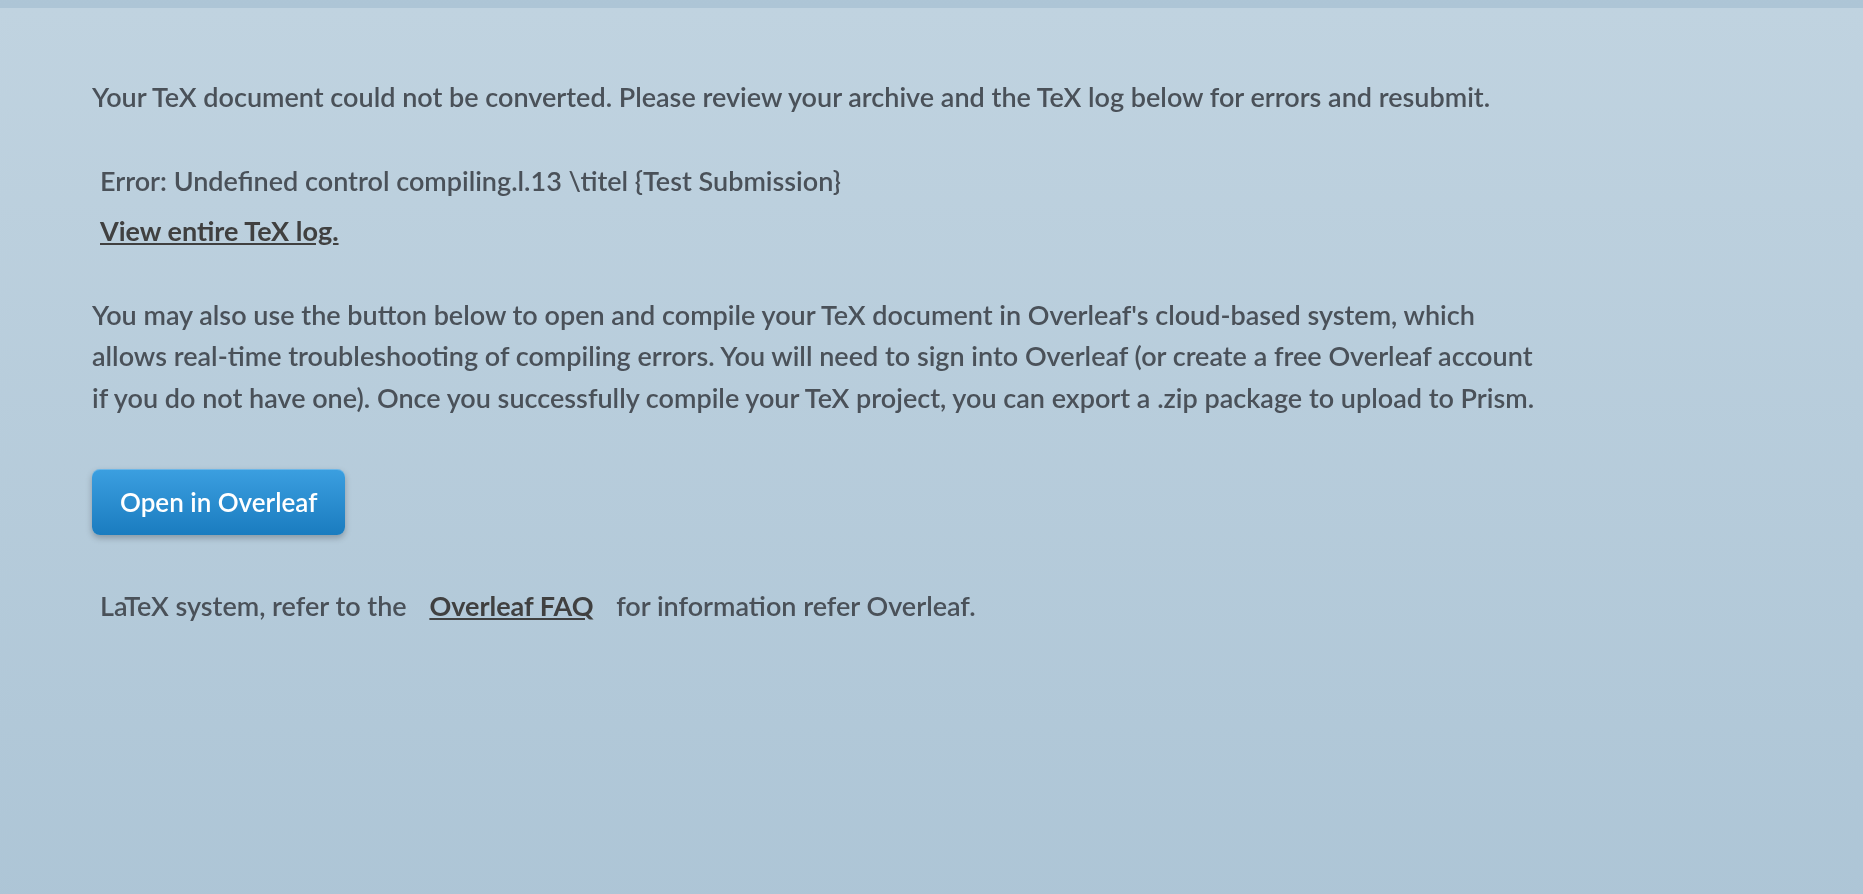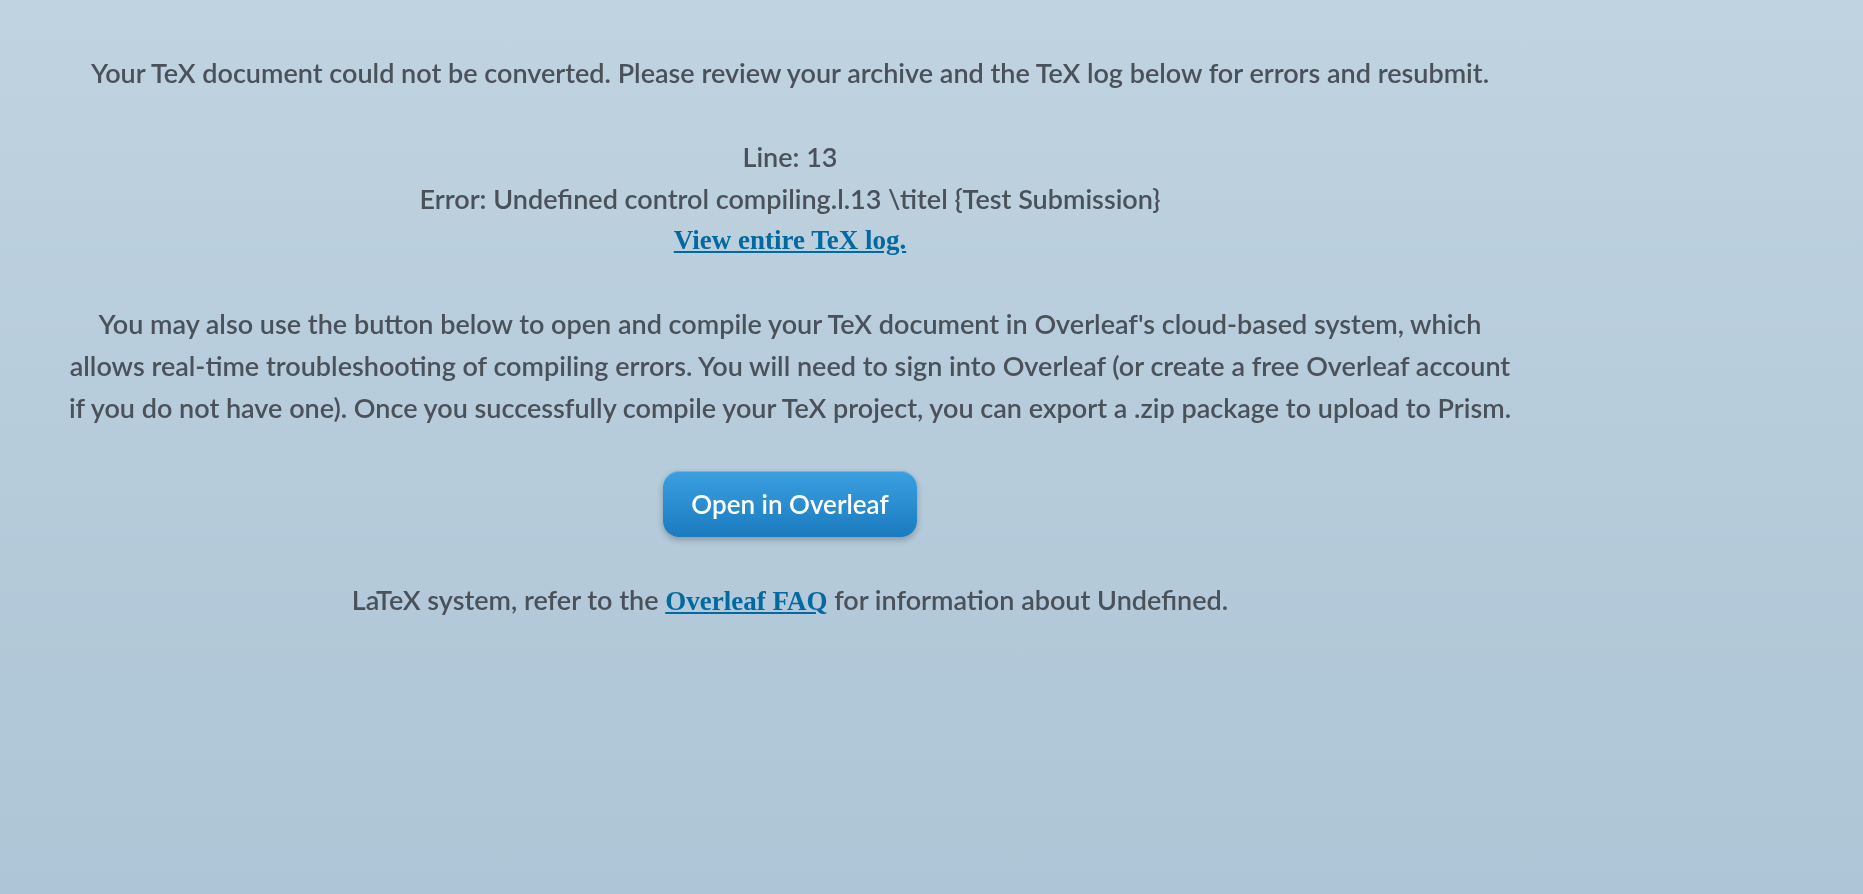--- a/index.html
+++ b/index.html
@@ -1,19 +1,18 @@
 <!DOCTYPE html>
 <html><head>
   <meta charset="utf-8">
   <style>
     * {
-      margin: 0;
+      margin: 8px;
       padding: 0;
       box-sizing: border-box;
-      text-align: center;
     }
     body {
       font-family: -apple-system, BlinkMacSystemFont, "Segoe UI", "Lato", "Helvetica Neue", Arial, sans-serif;
       background: linear-gradient(to bottom, #c0d3e0 0%, #adc5d6 100%);
       min-height: 894px;
       padding: 52px 60px;
       color: #424a52;
     }
     .content {
       max-width: 1460px;
@@ -29,61 +28,59 @@
       font-size: 27px;
       font-weight: 600;
       line-height: 1.55;
       color: #4a5159;
       margin-bottom: 42px;
     }
     .error-block .line {
       display: block;
     }
     .link {
-      color: #0369a1;
+      color: #404040;
       text-decoration: underline;
       cursor: pointer;
       font-weight: 700;
-      font-family: Liberation Serif, serif;
     }
     .btn {
       display: inline-block;
       background: linear-gradient(to bottom, #3b9fe0 0%, #1a7cbf 100%);
       color: #ffffff;
       font-size: 26px;
       font-weight: 600;
       padding: 17px 28px;
       border: none;
-      border-radius: 16px;
+      border-radius: 8px;
       cursor: pointer;
       box-shadow: 0 3px 6px rgba(0,0,0,0.25), inset 0 1px 0 rgba(255,255,255,0.25);
       margin-bottom: 42px;
       font-family: inherit;
     }
     .footer-line {
       font-size: 27px;
       font-weight: 600;
       line-height: 1.55;
       color: #4a5159;
     }
   </style>
 </head>
 <body>
 
 <div class="content">
 
   <p class="para">Your TeX document could not be converted. Please review your archive and the TeX log below for errors and resubmit.</p>
 
   <div class="error-block">
-    <span class="line">Line: 13</span>
     <span class="line">Error: Undefined control compiling.l.13 \titel {Test Submission}</span>
     <a class="link line">View entire TeX log.</a>
   </div>
 
   <p class="para">You may also use the button below to open and compile your TeX document in Overleaf's cloud-based system, which allows real-time troubleshooting of compiling errors. You will need to sign into Overleaf (or create a free Overleaf account if you do not have one). Once you successfully compile your TeX project, you can export a .zip package to upload to Prism.</p>
 
   <button class="btn">Open in Overleaf</button>
 
   <p class="footer-line">
-    <span>LaTeX system, refer to the </span><a class="link">Overleaf FAQ</a><span> for information about Undefined.</span>
+    <span>LaTeX system, refer to the </span><a class="link">Overleaf FAQ</a><span> for information refer Overleaf.</span>
   </p>
 
 </div>
 
 </body></html>

